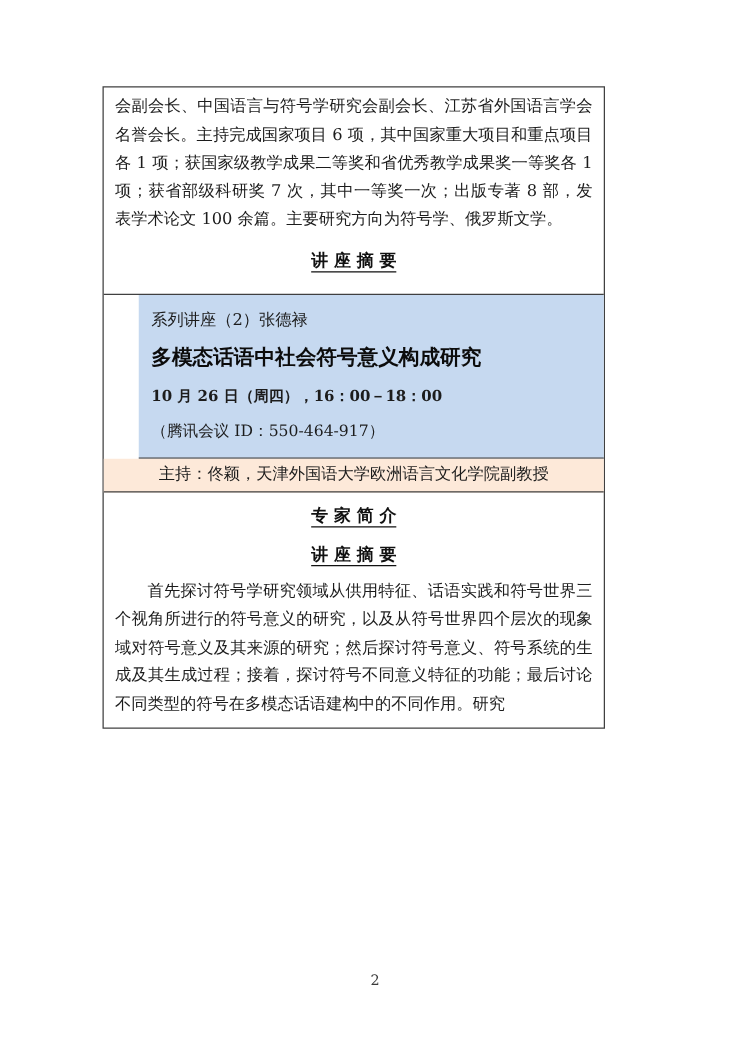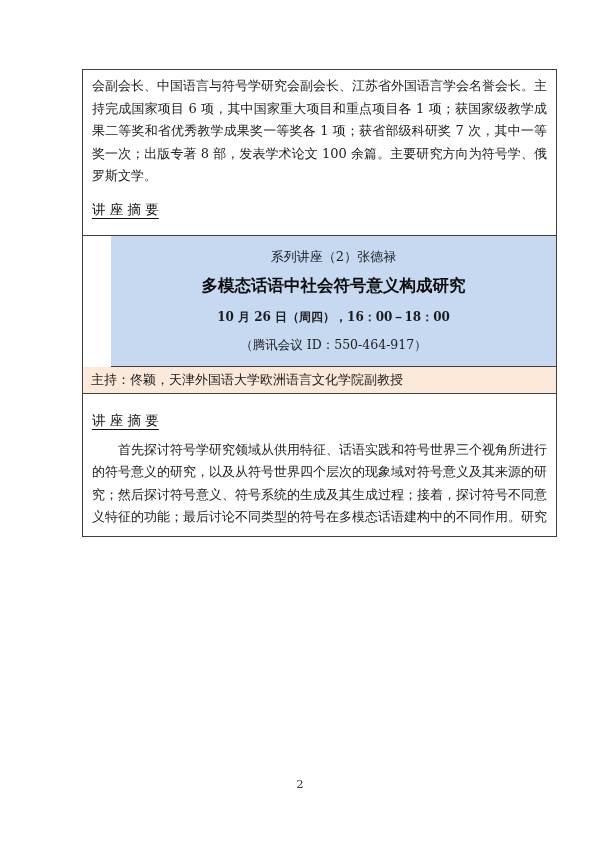--- a/index.html
+++ b/index.html
@@ -11,66 +11,66 @@
   *{margin:0;padding:0;box-sizing:border-box;}
   html,body{background:#ffffff;}
   body{
     width:600px;height:848px;position:relative;
     font-family:"DejaVu Serif","Liberation Serif",serif;
     color:var(--text);
   }
   .page{position:absolute;inset:0;background:#fff;overflow:hidden;}
 
   .doc-table{
-    position:absolute;left:82px;top:69px;width:475px;
+    position:absolute;left:82px;top:69px;width:402px;
     border:1px solid var(--table-border);
     background:#fff;
   }
   .row{border-bottom:1px solid var(--table-border);}
   .row:last-child{border-bottom:none;}
 
   .cell-pad{padding:5px 9px 7px 9px;}
 
   .body-text{
     font-size:13px;line-height:22.5px;
     text-align:justify;
     color:var(--text);
   }
   .indent{text-indent:2em;}
 
   .section-heading{
-    font-weight:normal;
+    text-align:center;
+    font-weight:bold;
     font-size:13.5px;
     line-height:20px;
     margin:11px 0 9px 0;
     color:#111;
   }
   .section-heading .hd{
     text-decoration:underline;
     text-underline-offset:4px;
   }
 
   .banner{
     background:var(--highlight-blue);
-    text-align:center;
     padding:9px 10px 10px 10px;
     margin-left:28px;
   }
   .banner .series-line{font-size:13px;line-height:24px;margin-bottom:4px;}
   .banner .lecture-title{
-    font-family:Liberation Serif, serif;
+    font-family:Liberation Sans, sans-serif;
     font-weight:bold;font-size:16.5px;line-height:26px;margin-bottom:6px;
     color:#0c0c0c;
   }
   .banner .date-line{font-weight:bold;font-size:12px;line-height:24px;margin-bottom:5px;}
   .banner .meeting-line{font-size:12.5px;line-height:22px;}
 
   .host-bar{
     background:var(--highlight-cream);
-    text-align:left;
+    text-align:center;
     padding:5px 8px;
     font-size:13px;line-height:16px;
   }
 
   .page-number{
     position:absolute;left:0;right:0;top:777px;
     text-align:center;
     font-size:11.5px;color:#3a3a3a;
   }
 </style>
@@ -93,20 +93,23 @@
     <div class="row banner">
       <div class="series-line">系列讲座（2）张德禄</div>
       <div class="lecture-title">多模态话语中社会符号意义构成研究</div>
       <div class="date-line">10 月 26 日（周四），16：00－18：00</div>
       <div class="meeting-line">（腾讯会议 ID：550-464-917）</div>
     </div>
 
     <div class="row host-bar">主持：佟颖，天津外国语大学欧洲语言文化学院副教授</div>
 
     <div class="row cell-pad">
+      <div class="section-heading" style="margin-top:4px;">
+        <span class="hd">专 家 简 介</span>
+      </div>
 
 
       <div class="section-heading">
         <span class="hd">讲 座 摘 要</span>
       </div>
 
       <p class="body-text indent">首先探讨符号学研究领域从供用特征、话语实践和符号世界三个视角所进行的符号意义的研究，以及从符号世界四个层次的现象域对符号意义及其来源的研究；然后探讨符号意义、符号系统的生成及其生成过程；接着，探讨符号不同意义特征的功能；最后讨论不同类型的符号在多模态话语建构中的不同作用。研究</p>
     </div>
 
   </div>

